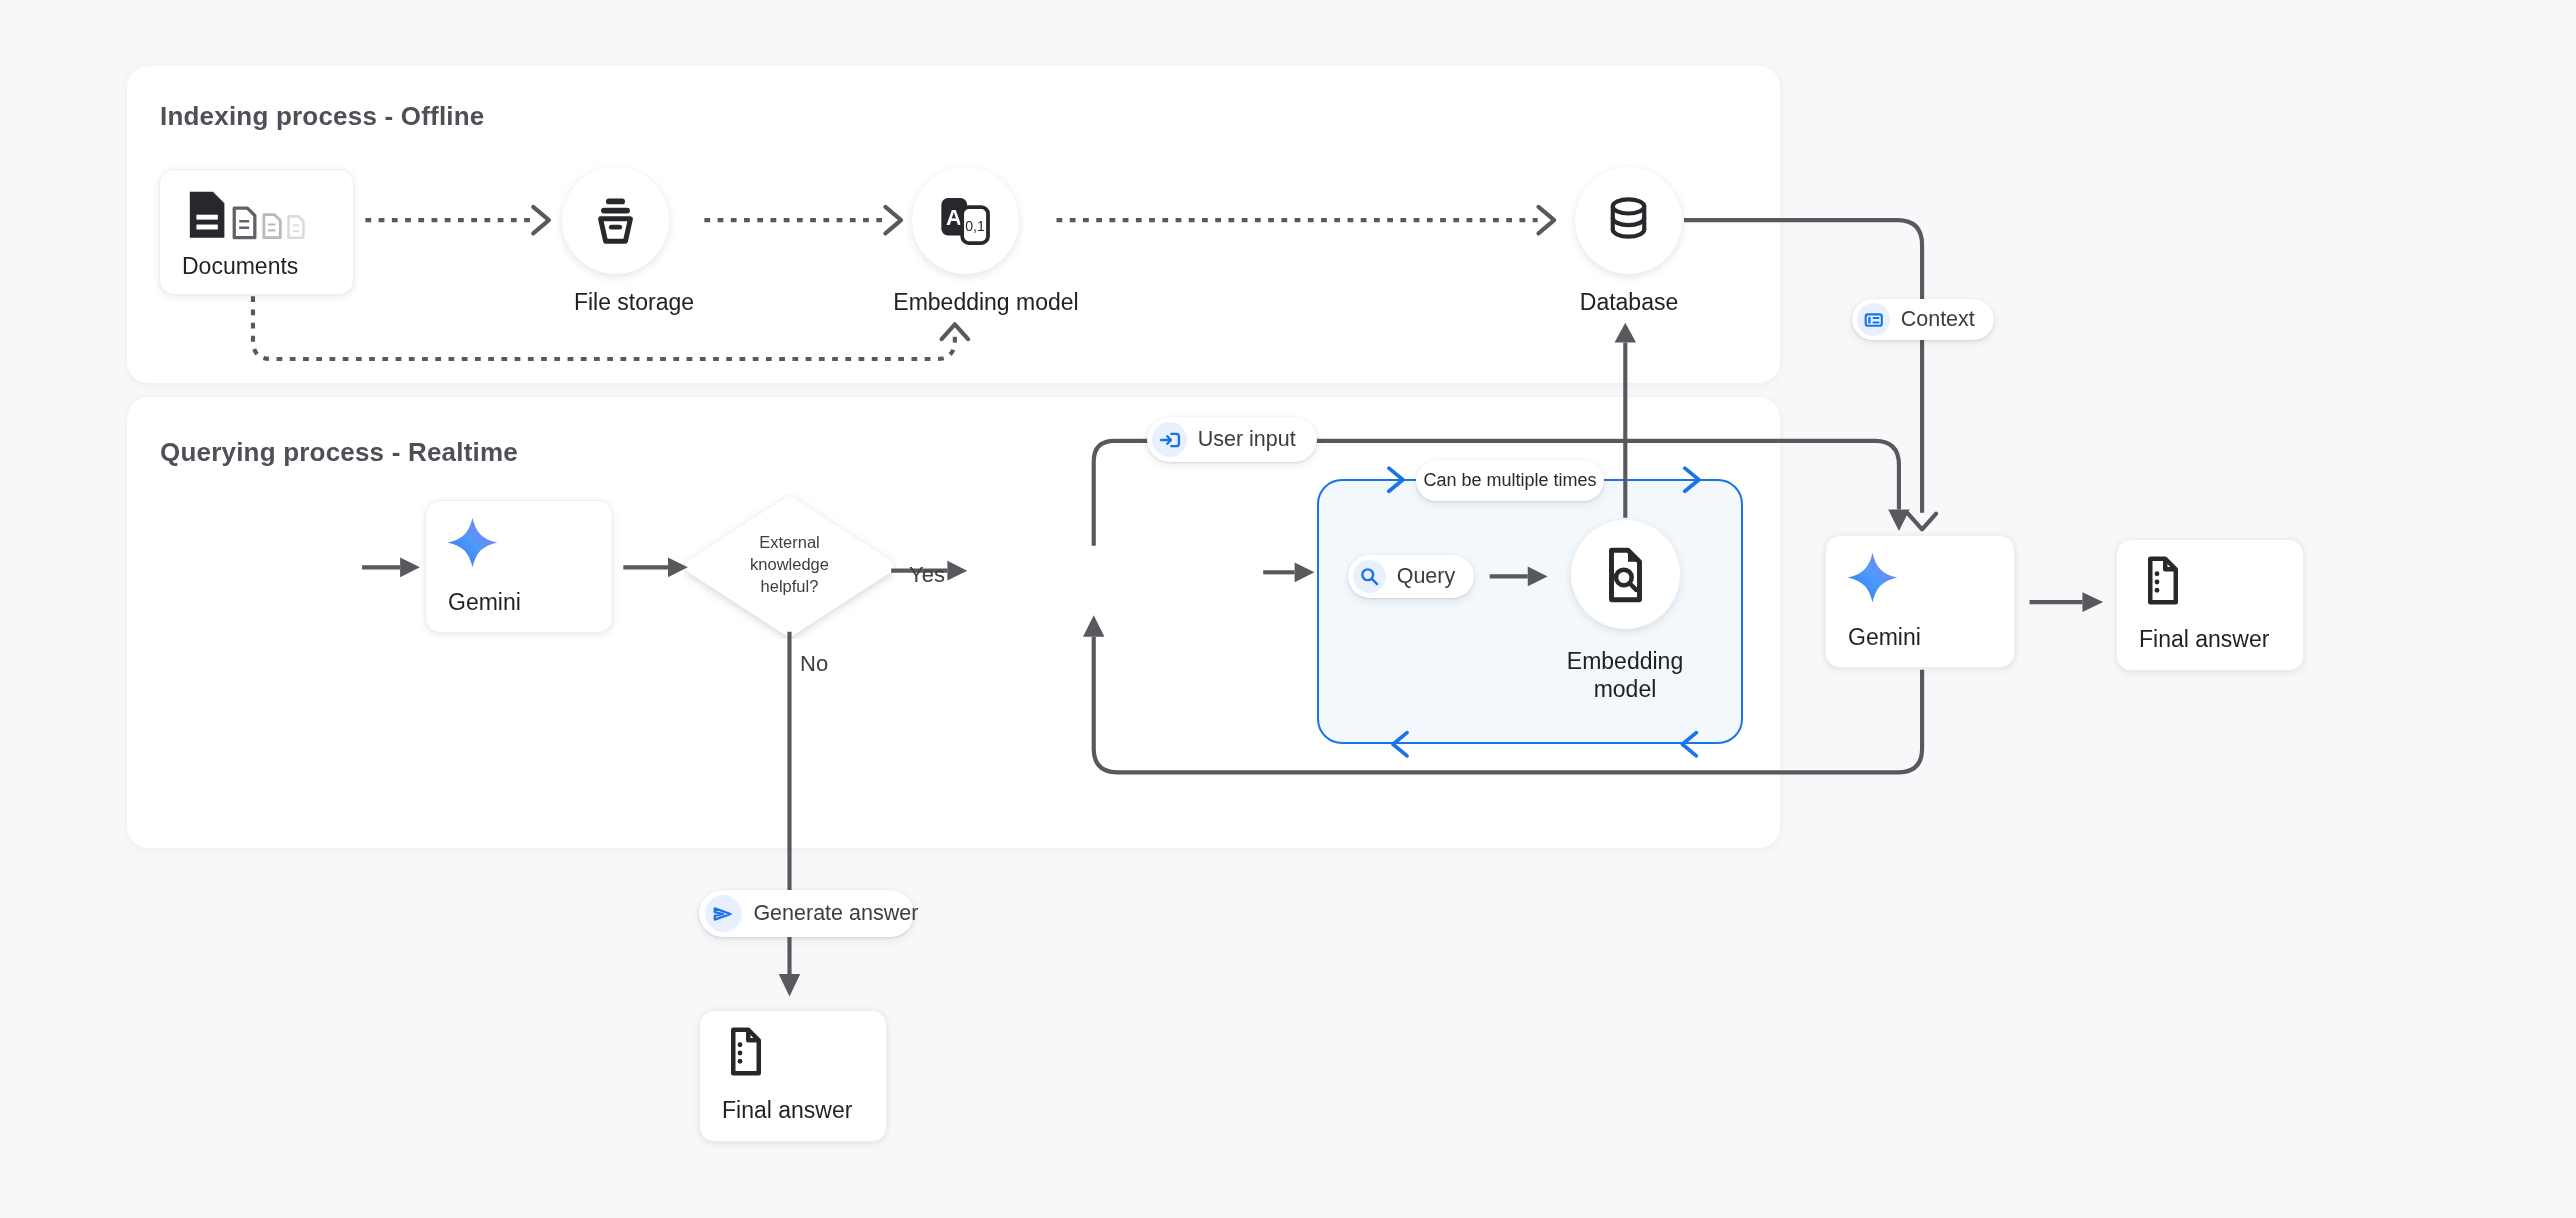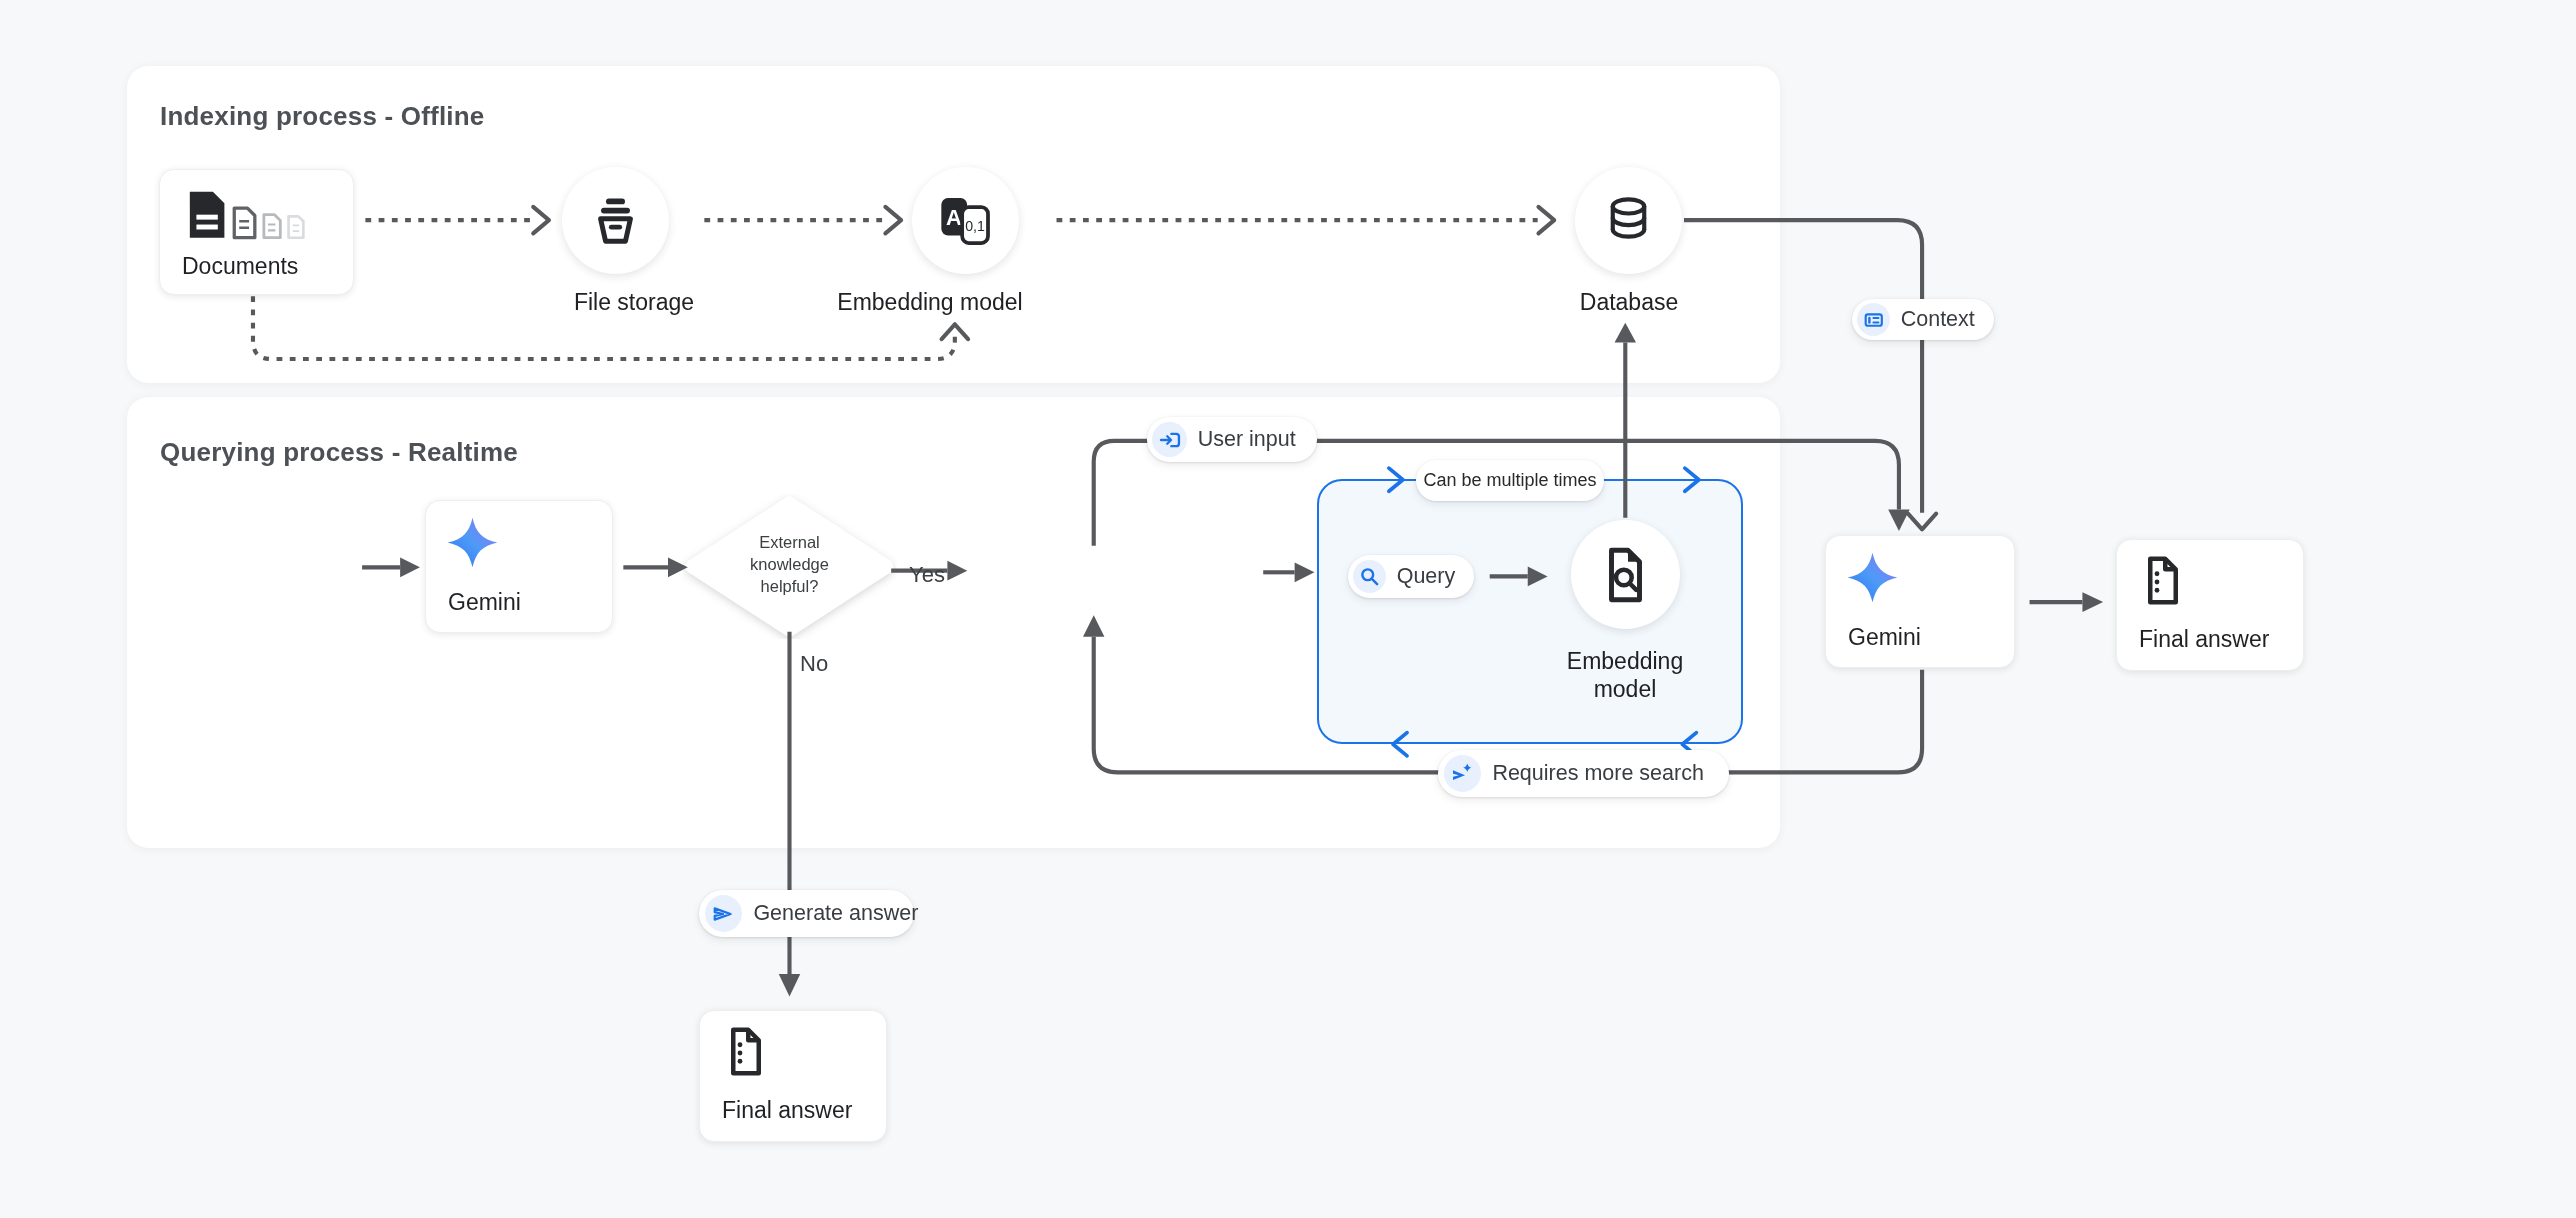--- a/index.html
+++ b/index.html
@@ -26,21 +26,21 @@
 
   .circle{position:absolute;background:#fff;border-radius:50%;box-shadow:0 2.5px 8.3px rgba(31,35,40,.12);
           display:flex;align-items:center;justify-content:center;z-index:10;}
   #file-storage-circle{left:562px;top:167px;width:107px;height:107px;}
   #embed-top-circle{left:912px;top:167px;width:107px;height:107px;}
   #database-circle{left:1575px;top:167px;width:107px;height:107px;}
   #embed-rt-circle{left:1571px;top:520px;width:109px;height:109px;}
 
   .circle-label{position:absolute;width:248px;text-align:center;font-size:23px;color:#202124;z-index:10;}
   #file-storage-label{left:510px;top:289px;}
-  #embed-top-label{left:806px;top:289px;}
+  #embed-top-label{left:862px;top:289px;}
   #database-label{left:1505px;top:289px;}
   #embed-rt-label{left:1501px;top:647px;line-height:28px;}
 
   #loop-box{position:absolute;left:1317px;top:479px;width:426px;height:265px;border:2.5px solid #1a73e8;
             border-radius:25px;background:#f3f8fd;z-index:2;box-sizing:border-box;}
 
   #wires{position:absolute;left:0;top:0;z-index:5;pointer-events:none;}
   #diamond-svg{position:absolute;left:682px;top:494px;z-index:4;}
   #diamond-text{position:absolute;left:707px;top:531px;width:165px;text-align:center;
                 font-size:16.5px;line-height:22px;color:#3c4043;z-index:10;}
@@ -295,29 +295,20 @@
     <span class="picon">
       <svg width="21.5" height="21.5" viewBox="0 0 32 32">
         <rect x="4" y="8" width="24" height="17" rx="3.5" stroke="#1a73e8" stroke-width="3.2" fill="none"></rect>
         <path d="M9.5,13.5 V20" stroke="#1a73e8" stroke-width="3.6" stroke-linecap="round"></path>
         <path d="M15.5,13.5 h7.5 M15.5,20 h7.5" stroke="#1a73e8" stroke-width="3" stroke-linecap="round"></path>
       </svg>
     </span>
     <span>Context</span>
   </div>
 
-  <div class="pill" id="rms-pill">
-    <span class="picon">
-      <svg width="24" height="24" viewBox="0 0 32 32">
-        <path d="M4,11 L20,17.5 L4,24 L4,19.5 L12,17.5 L4,15.5 Z" fill="#1a73e8"></path>
-        <path d="M23,2 c0.8,3.2 2.5,4.9 5.6,5.7 c-3.1,0.8 -4.8,2.5 -5.6,5.7 c-0.8,-3.2 -2.5,-4.9 -5.6,-5.7 c3.1,-0.8 4.8,-2.5 5.6,-5.7 z" fill="#1a73e8"></path>
-      </svg>
-    </span>
-    <span>Requires more search</span>
-  </div>
 
   <div class="pill" id="generate-answer-pill">
     <span class="picon">
       <svg width="24" height="24" viewBox="0 0 32 32">
         <path d="M5,8.5 L26,16 L5,23.5 L5,18.5 L16,16 L5,13.5 Z" stroke="#1a73e8" stroke-width="3" fill="none" stroke-linejoin="round"></path>
       </svg>
     </span>
     <span>Generate answer</span>
   </div>
 

